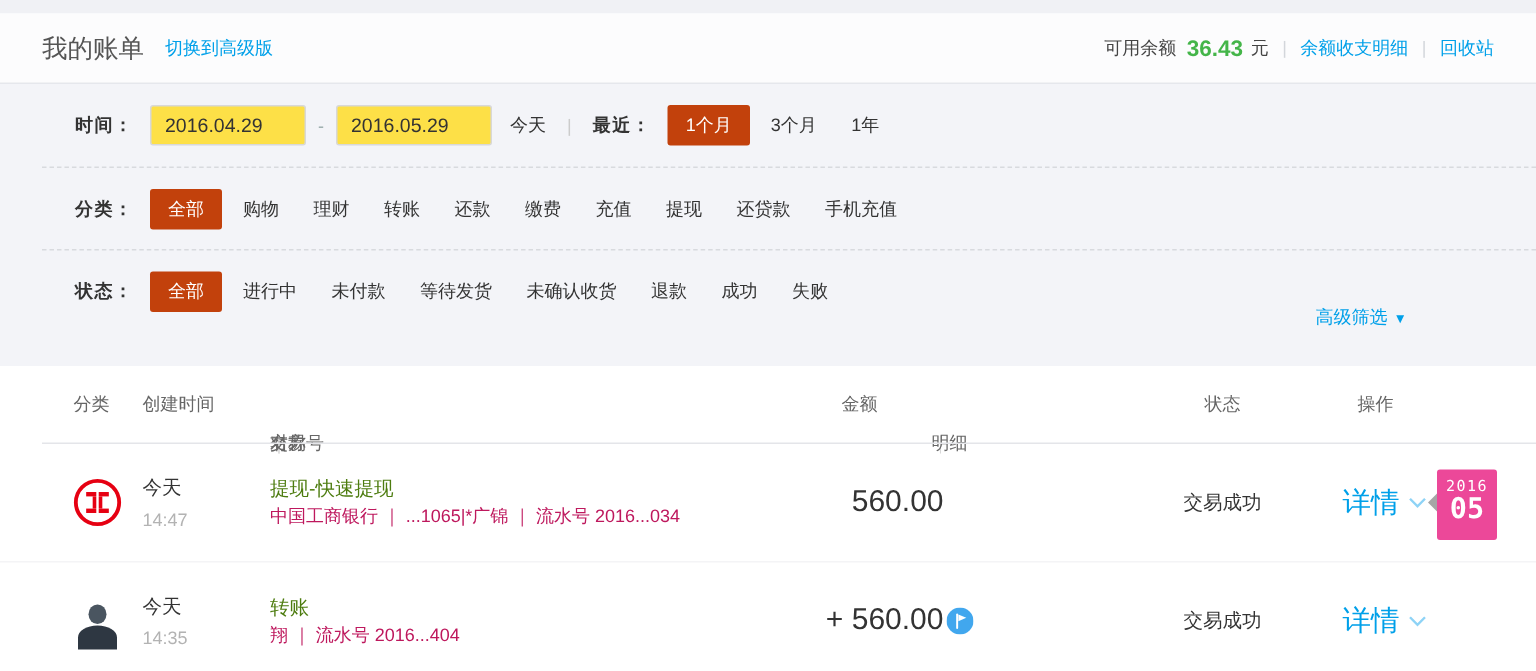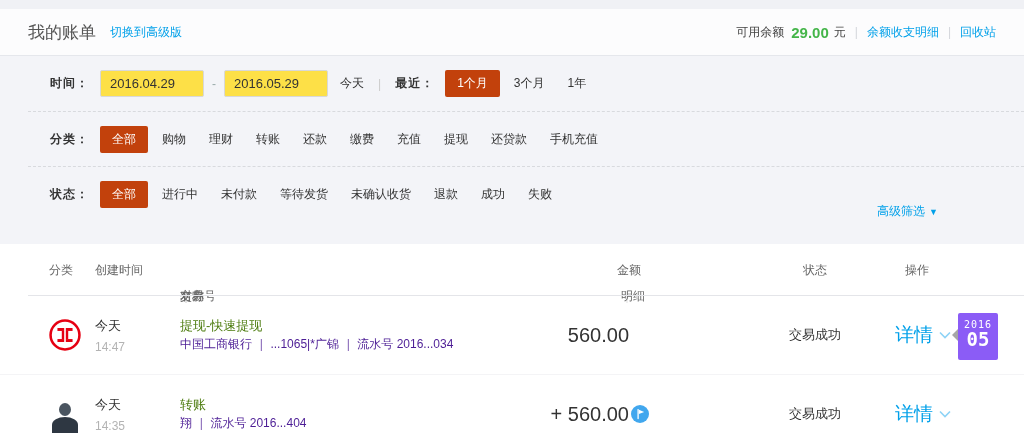--- a/index.html
+++ b/index.html
@@ -33,69 +33,69 @@
   .today-link { font-size:12px; color:#333; cursor:pointer; }
   .adv-filter { position:absolute; right:86px; bottom:24px; font-size:12px; color:#00a0e9; cursor:pointer; }
   .adv-filter .tri { font-size:9px; margin-left:4px; }
 
   
   .t-head { position:relative; height:52px; font-size:12px; color:#666; }
   .t-head span { position:absolute; top:26px; transform:translateY(-50%); white-space:nowrap; }
   .t-head .hsep { color:#d8d8d8; }
   .t-head::after { content:''; position:absolute; left:28px; right:0; bottom:0; border-bottom:1px solid #e4e5e9; }
   .h-cat { left:49px; } .h-created { left:95px; } .h-name { left:180px; }
-  .h-amount { left:488px; width:153px; text-align:right; } .h-detail { left:621px; }
+  .h-amount { left:432px; width:153px; text-align:right; } .h-detail { left:621px; }
   .h-status { left:755px; width:120px; text-align:center; } .h-action { left:905px; }
 
   .t-row { position:relative; height:78px; }
   .t-row + .t-row { border-top:1px solid #f4f4f6; }
   .c-icon { position:absolute; left:48px; top:50%; transform:translateY(-50%); width:34px; height:34px; }
   .c-time { position:absolute; left:95px; top:50%; transform:translateY(-50%); }
   .c-time .d { font-size:13px; color:#333; }
   .c-time .t { font-size:12px; color:#b3b3b3; margin-top:5px; }
   .c-name { position:absolute; left:180px; top:50%; transform:translateY(-50%); max-width:330px; }
   .c-name .n { font-size:13px; color:#4d7c0f; }
-  .c-name .s { font-size:12px; color:#4c1d95; margin-top:1px; white-space:nowrap; }
+  .c-name .s { font-size:12px; color:#be185d; margin-top:1px; white-space:nowrap; }
   .c-amount { position:absolute; left:471px; width:158px; text-align:right; top:50%;
               transform:translateY(-50%); font-size:20px; color:#333; }
   .c-flag { position:absolute; left:631px; top:50%; transform:translateY(-50%); width:18px; height:18px; cursor:pointer; }
   .c-status { position:absolute; left:755px; width:120px; text-align:center; top:50%;
               transform:translateY(-50%); font-size:13px; color:#333; }
   .c-action { position:absolute; left:895px; top:50%; transform:translateY(-50%);
               display:flex; align-items:center; gap:6px; font-size:19px; color:#00a0e9; cursor:pointer; }
 
   
   .avatar { width:34px; height:34px; border-radius:50%; overflow:hidden; position:relative;
             background:linear-gradient(160deg,#c9d4db 0%,#9fb0bd 45%,#5d6b79 100%); }
   .avatar::before { content:''; position:absolute; top:6px; left:11px; width:12px; height:13px;
                     border-radius:50%; background:#4a5560; }
   .avatar::after { content:''; position:absolute; top:20px; left:4px; width:26px; height:16px;
                    border-radius:50% 50% 0 0; background:#2e3742; }
 
   
-  .date-badge { position:absolute; left:958px; top:17px; width:40px; height:47px; background:#8b5cf6;
+  .date-badge { position:absolute; left:958px; top:17px; width:40px; height:47px; background:#ec4899;
                 border-radius:2px; color:#fff; text-align:center; }
   .date-badge::before { content:''; position:absolute; left:-6px; top:16px; width:0; height:0;
                         border-top:6px solid transparent; border-bottom:6px solid transparent;
                         border-right:6px solid #a6a6a6; }
   .badge-year { font-size:10px; letter-spacing:1px; margin-top:6px; font-family:"DejaVu Sans Mono",monospace; }
   .badge-month { font-size:19px; font-weight:bold; line-height:1.05; font-family:"DejaVu Sans Mono",monospace; }
 </style>
 </head>
 <body>
 
 <div class="page">
   <div class="top-strip"></div>
 
   <div class="title-bar">
     <h1 class="page-title">我的账单</h1>
     <a class="switch-link">切换到高级版</a>
     <div class="title-right">
       <span>可用余额</span>
-      <span class="balance-value">29.00</span>
+      <span class="balance-value">36.43</span>
       <span>元</span>
       <span class="pipe">|</span>
       <a class="blue-link">余额收支明细</a>
       <span class="pipe">|</span>
       <a class="blue-link">回收站</a>
     </div>
   </div>
 
   <div class="filter-panel">
     <div class="f-row f-row1">

